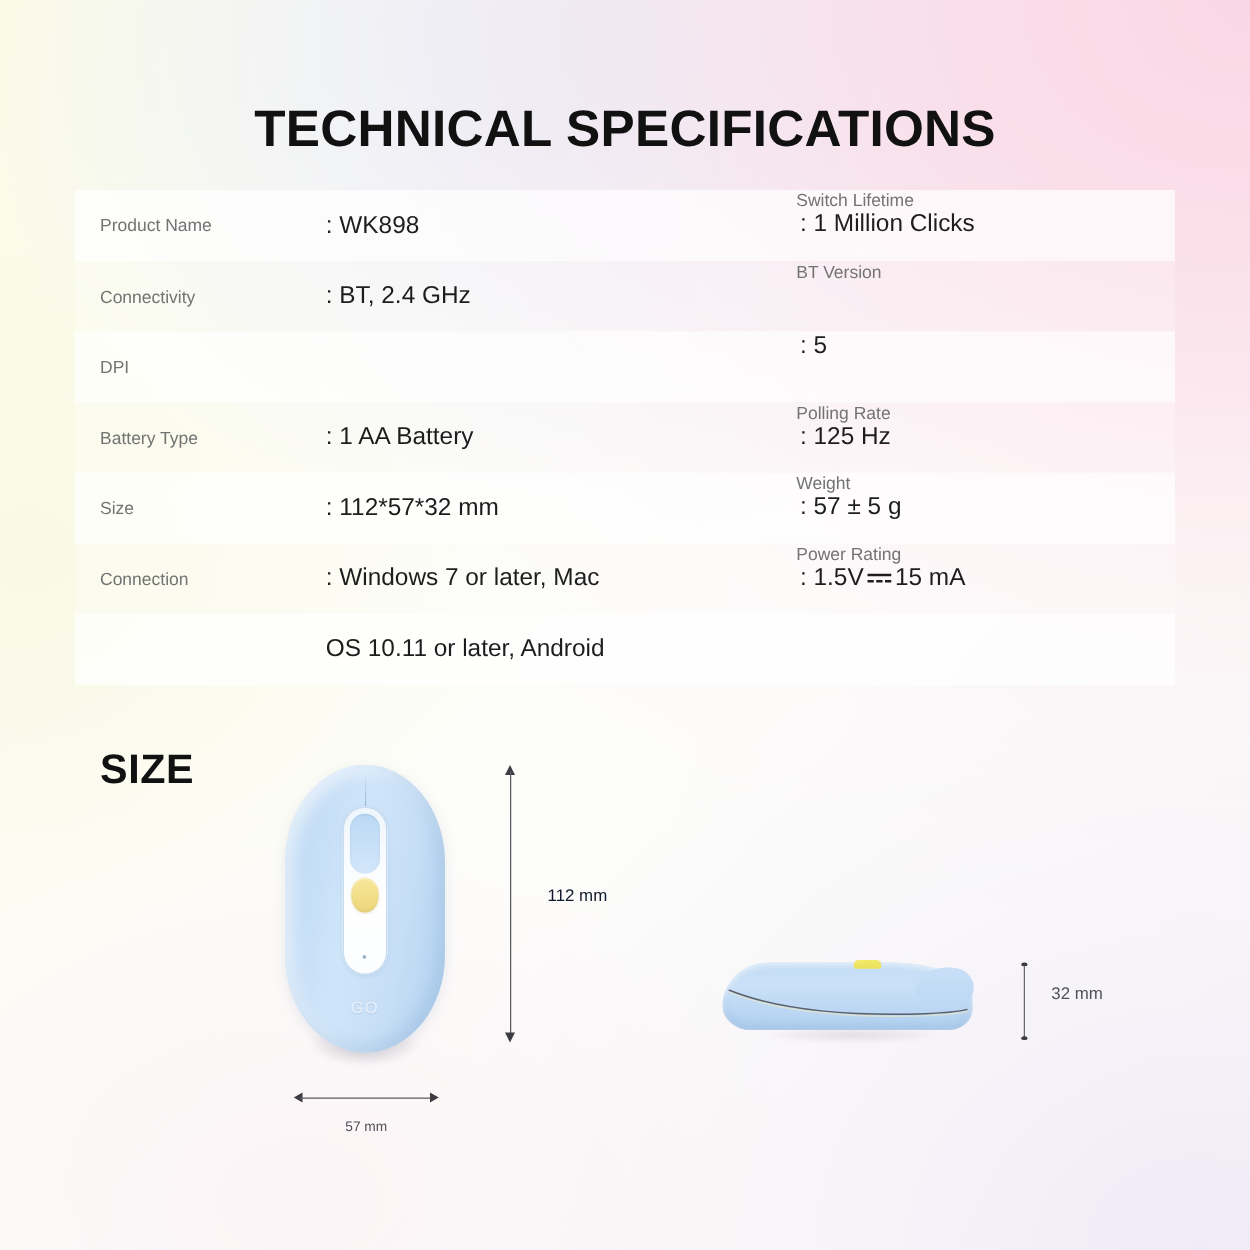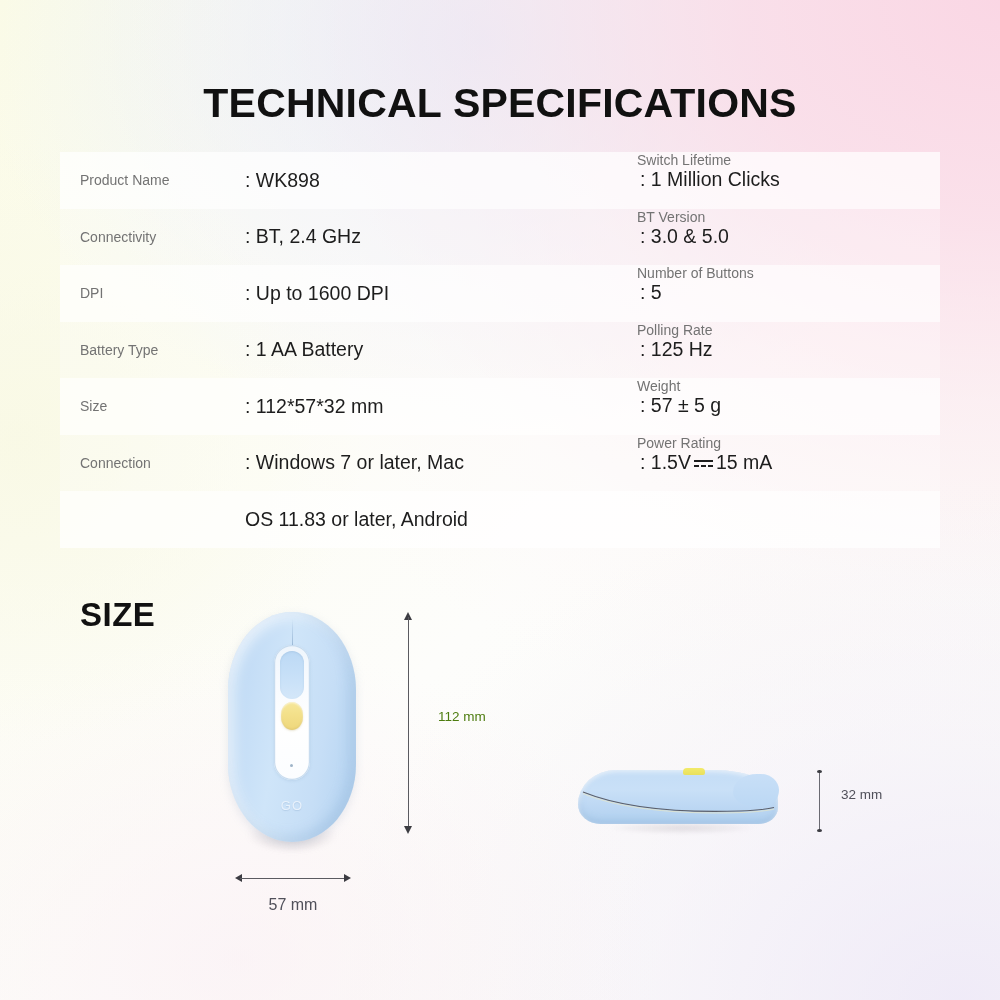--- a/index.html
+++ b/index.html
@@ -111,21 +111,21 @@
     padding-left: 20px;
     white-space: nowrap;
   }
   .cell-group.right .label { padding-left: 14px; }
 
   .value {
     font-size: 19.5px;
     color: #1d1d1d;
     white-space: nowrap;
   }
-  .cell-group.left  .value { margin-left: 0; width: 270px; padding-left: 0; }
+  .cell-group.left  .value { margin-left: 16px; width: 270px; padding-left: 0; }
   .cell-group.left  .label { width: 165px; }
   .cell-group.right .label { width: 210px; }
   .cell-group.right .value { width: 190px; }
 
   
   .spec-row.continuation .cell-group.left .label { width: 165px; }
 
   
   .dc-symbol {
     display: inline-block;
@@ -300,21 +300,21 @@
     width: 0; height: 0;
     border-left: 4px solid transparent;
     border-right: 4px solid transparent;
     border-top: 8px solid #3c3c42;
   }
   #dim-112-label {
     position: absolute;
     left: 438px;
     top: 709px;
     font-size: 13.5px;
-    color: #4d7c0f;
+    color: #0f172a;
     white-space: nowrap;
   }
 
   
   #dim-57 {
     position: absolute;
     left: 235px;
     top: 872px;
     width: 116px;
     height: 12px;
@@ -342,21 +342,21 @@
     border-top: 4px solid transparent;
     border-bottom: 4px solid transparent;
     border-left: 7px solid #3c3c42;
   }
   #dim-57-label {
     position: absolute;
     left: 235px;
     top: 896px;
     width: 116px;
     text-align: center;
-    font-size: 16px;
+    font-size: 11px;
     color: #50505a;
   }
 
   
   #mouse-side-wrap {
     position: absolute;
     left: 578px;
     top: 762px;
     width: 205px;
     height: 76px;
@@ -483,31 +483,28 @@
       </div>
     </div>
 
     <div class="spec-row band-dark">
       <div class="cell-group left">
         <span class="label">Connectivity</span>
         <span class="value">: BT, 2.4 GHz</span>
       </div>
       <div class="cell-group right">
         <span class="label">BT Version</span>
-        <span class="value">: 3.0 &amp; 5.0</span>
       </div>
     </div>
 
     <div class="spec-row band-light">
       <div class="cell-group left">
         <span class="label">DPI</span>
-        <span class="value">: Up to 1600 DPI</span>
-      </div>
-      <div class="cell-group right">
-        <span class="label">Number of Buttons</span>
+      </div>
+      <div class="cell-group right">
         <span class="value">: 5</span>
       </div>
     </div>
 
     <div class="spec-row band-dark">
       <div class="cell-group left">
         <span class="label">Battery Type</span>
         <span class="value">: 1 AA Battery</span>
       </div>
       <div class="cell-group right">
@@ -534,21 +531,21 @@
       </div>
       <div class="cell-group right">
         <span class="label">Power Rating</span>
         <span class="value"><span>: 1.5V</span><span class="dc-symbol"><span class="solid"></span><span class="dash d1"></span><span class="dash d2"></span><span class="dash d3"></span></span><span>15 mA</span></span>
       </div>
     </div>
 
     <div class="spec-row band-light continuation">
       <div class="cell-group left">
         <span class="label"></span>
-        <span class="value">OS 11.83 or later, Android</span>
+        <span class="value">OS 10.11 or later, Android</span>
       </div>
       <div class="cell-group right">
         <span class="label"></span>
         <span class="value"></span>
       </div>
     </div>
 
   </div>
 
   <div id="size-heading">SIZE</div>

